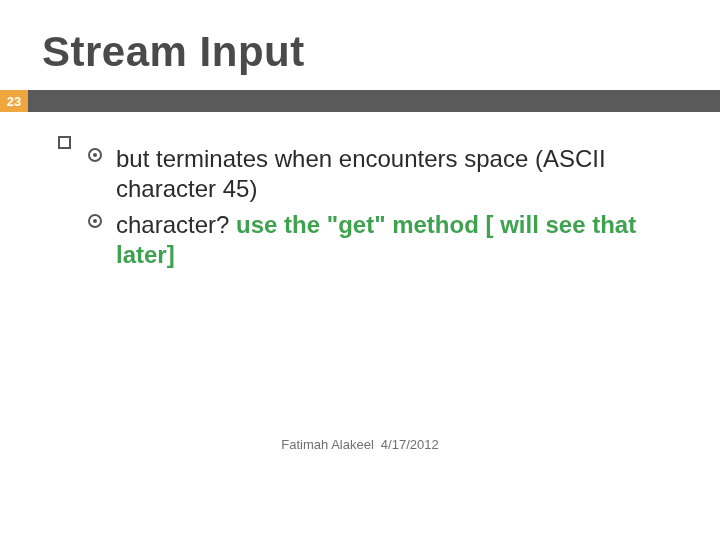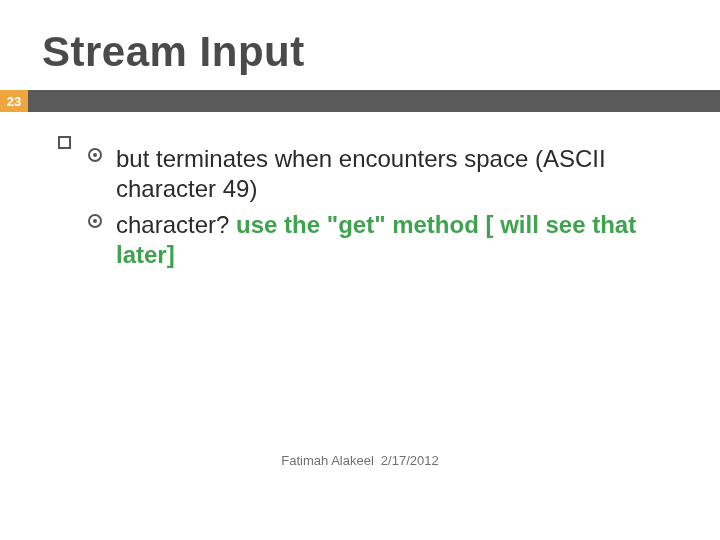--- a/index.html
+++ b/index.html
@@ -101,21 +101,21 @@
     height: 4px;
     background: #555555;
     border-radius: 50%;
   }
   .bold-green {
     font-weight: bold;
     color: #3fa24f;
   }
   .footer {
     position: absolute;
-    bottom: 16px;
+    bottom: 32px;
     width: 720px;
     display: flex;
     justify-content: center;
     gap: 7px;
     font-size: 13px;
     color: #707070;
   }
 </style>
 </head>
 <body>
@@ -130,28 +130,28 @@
   </div>
 
   <div class="content">
 
     <div class="lvl1">
       <span class="lvl1-bullet"></span>
     </div>
 
     <div class="lvl2">
       <span class="lvl2-bullet"></span>
-      <span>but terminates when encounters space (ASCII character 49)</span>
+      <span>but terminates when encounters space (ASCII character 45)</span>
     </div>
 
     <div class="lvl2">
       <span class="lvl2-bullet"></span>
       <span>character? </span><span class="bold-green">use the "get" method [ will see that later]</span>
     </div>
 
   </div>
 
   <div class="footer">
     <span>Fatimah Alakeel</span>
-    <span>2/17/2012</span>
+    <span>4/17/2012</span>
   </div>
 
 </div>
 
 </body></html>

